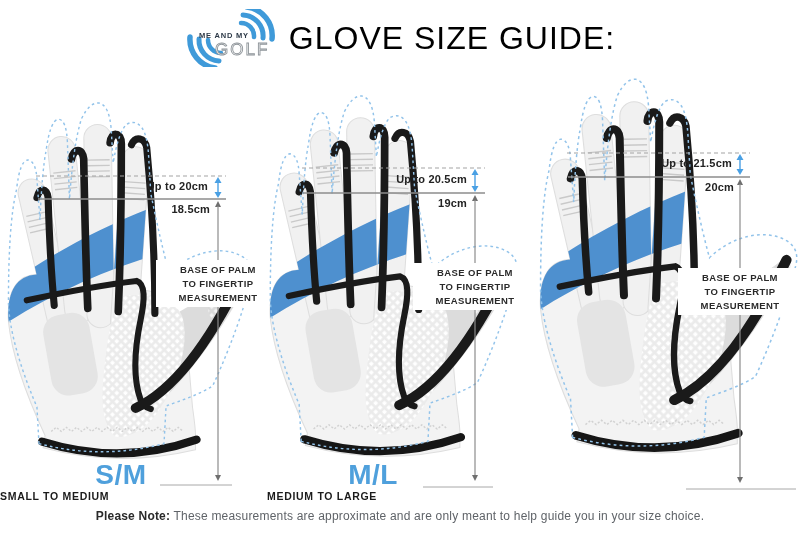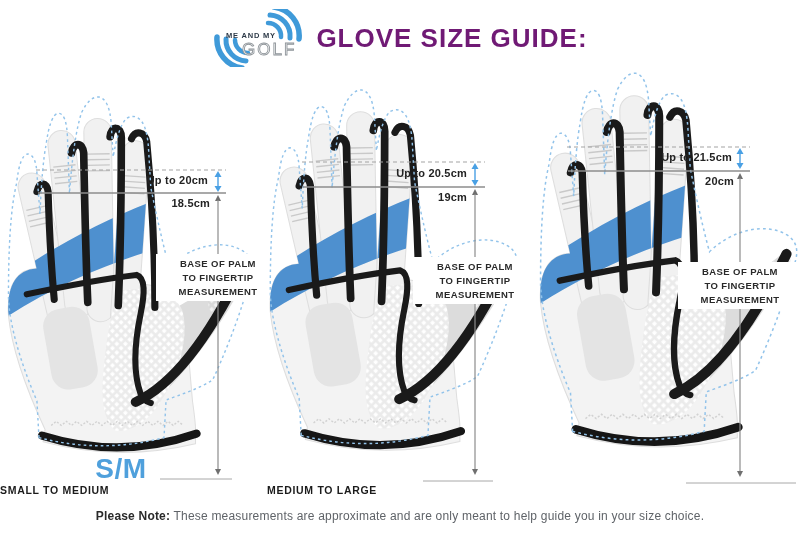--- a/index.html
+++ b/index.html
@@ -8,23 +8,23 @@
     position:relative; overflow:hidden; background:#ffffff;
     font-family:"Liberation Sans", "DejaVu Sans", sans-serif;
     color:#1d1d1d;
   }
   .header {
     position:absolute; top:4px; left:0; width:100%; height:68px;
     display:flex; align-items:center; justify-content:center; gap:12px;text-align:right;
   }
   .logo-svg { width:92px; height:58px; flex:0 0 auto; }
   .page-title {
-    font-size:26px; font-weight:bold; letter-spacing:1px; color:#701a75;
-  }
-  .panel { position:absolute; top:72px; width:266px; height:445px; }
+    font-size:32px; font-weight:normal; letter-spacing:1px; color:#000000;
+  }
+  .panel { position:absolute; top:78px; width:266px; height:445px; }
   .panel-1 { left:0; }
   .panel-2 { left:267px; }
   .panel-3 { left:534px; }
   .glove-svg { position:absolute; }
   .measure-svg { position:absolute; left:0; top:0; pointer-events:none; }
   .dash-line   { stroke:#a3a3a3; stroke-width:1.2; stroke-dasharray:4 3; }
   .solid-line  { stroke:#8c8c8c; stroke-width:1.4; }
   .vline       { stroke:#8c8c8c; stroke-width:1.2; }
   .lead-line   { stroke:#a8a8a8; stroke-width:1; }
   .blue-arrow-line { stroke:#49a0e4; stroke-width:1.4; }
@@ -186,20 +186,21 @@
     <polygon class="gray-tri" points="205,397 211,397 208,403"></polygon>
     <line class="lead-line" x1="156" y1="409" x2="226" y2="409"></line>
   </svg>
   <span class="lbl-upto" style="right:66px;top:95px">Up to 20.5cm</span>
   <span class="lbl-exact" style="right:66px;top:119px">19cm</span>
   <div class="measure-note" style="left:146px;top:185px">
     <div>BASE OF PALM</div>
     <div>TO FINGERTIP</div>
     <div>MEASUREMENT</div>
   </div>
+  <div class="size-code" style="left:0;width:200px;top:381px">M/L</div>
   <div class="size-range" style="left:0;width:200px;top:412px">MEDIUM TO LARGE</div>
 </div>
 
 <div class="panel panel-3">
   <svg class="glove-svg" style="left:-2px;top:-2px;width:278px;height:385px">
     <use href="#glove"></use>
   </svg>
   <svg class="measure-svg" width="266" height="440">
     <line class="dash-line" x1="33" y1="75" x2="216" y2="75"></line>
     <line class="solid-line" x1="34" y1="99" x2="216" y2="99"></line>

